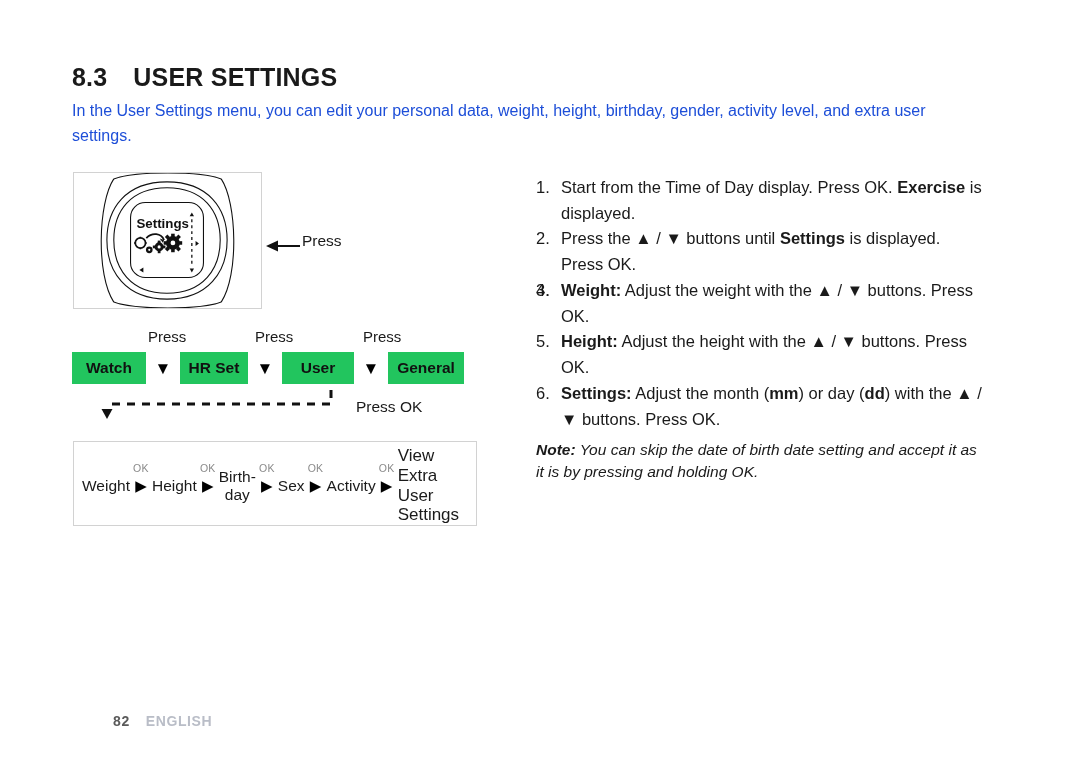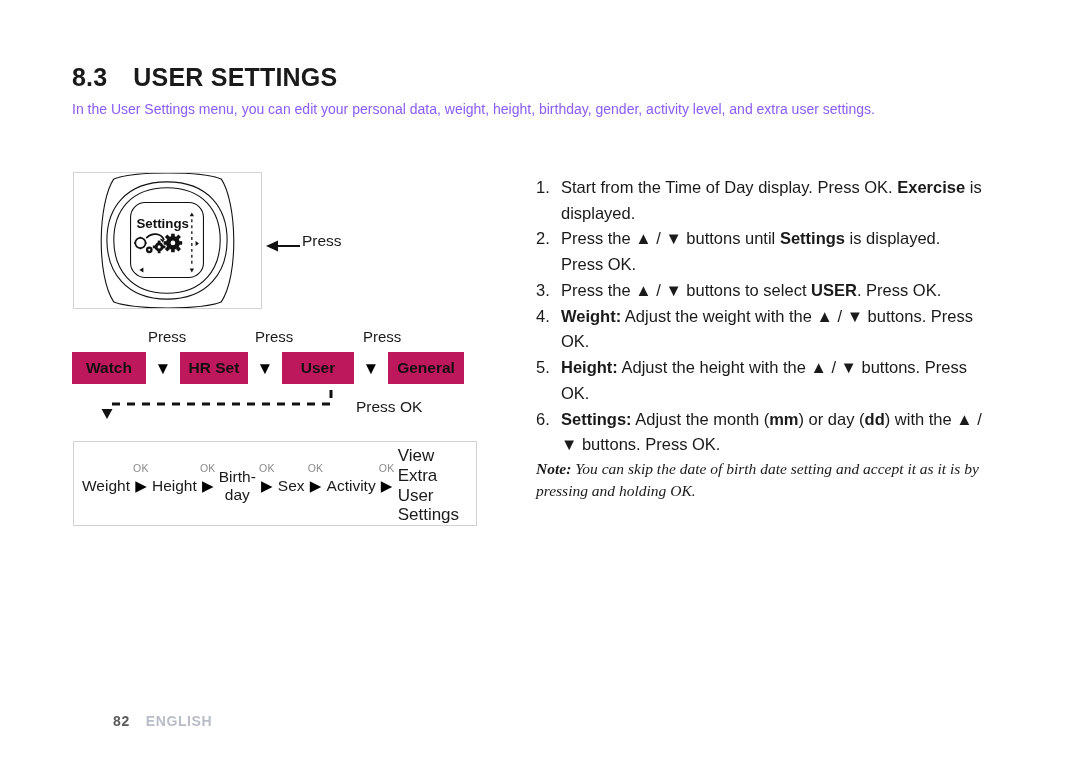--- a/index.html
+++ b/index.html
@@ -23,23 +23,23 @@
     font-weight: bold;
     letter-spacing: 0.2px;
   }
   .page-title .num { margin-right: 26px; }
 
   .intro {
     position: absolute;
     left: 72px;
     top: 99px;
     width: 890px;
-    font-size: 14px;
+    font-size: 16px;
     line-height: 1.55;
-    color: #8b5cf6;
+    color: #1d4ed8;
   }
 
   
   .watch-figure {
     position: absolute;
     left: 73px;
     top: 172px;
     width: 189px;
     height: 137px;
     border: 1px solid #d2d2d2;
@@ -75,21 +75,21 @@
   .pl2 { left: 291px; }
 
   .menu-row {
     position: absolute;
     top: 24px;
     left: 0;
     display: flex;
     align-items: center;
   }
   .menu-chip {
-    background: #be185d;
+    background: #22c55e;
     height: 32px;
     display: flex;
     align-items: center;
     justify-content: center;
     font-size: 15.5px;
     font-weight: bold;
     color: #111;
     padding: 0 8px;
   }
   .chip-watch   { width: 74px; }
@@ -183,25 +183,24 @@
     position: relative;
     padding-left: 25px;
     margin-bottom: 0px;
   }
   .step .idx {
     position: absolute;
     left: 0;
     top: 0;
   }
   .note {
-    margin-top: 0;
+    margin-top: 7px;
     font-style: italic;
     font-size: 15.5px;
     line-height: 1.42;
-    font-family: Liberation Serif, serif;
   }
   .note b { font-style: italic; }
 
   b, strong { font-weight: bold; }
 
   
   .footer {
     position: absolute;
     left: 72px;
     top: 713px;
@@ -362,21 +361,21 @@
       <div>User</div>
       <div>Settings</div>
     </div>
   </div>
 </div>
 
 <div class="steps">
   <div id="steps-host">
       <div class="step"><span class="idx">1.</span><span><span>Start from the Time of Day display. Press OK. </span><b>Exercise</b><span> is displayed.</span></span></div>
       <div class="step"><span class="idx">2.</span><span><span>Press the </span><span>▲ / ▼</span><span> buttons until </span><b>Settings</b><span> is displayed. Press OK.</span></span></div>
-      <div class="step"><span class="idx">3.</span><span><span>Press the </span><span>▲ / ▼</span><span> buttons to select </span><b>USER</b><span>. Press OK.</span></span></div>
+      <div class="step"><span class="idx">3.</span></div>
       <div class="step"><span class="idx">4.</span><span><b>Weight:</b><span> Adjust the weight with the </span><span>▲ / ▼</span><span> buttons. Press OK.</span></span></div>
       <div class="step"><span class="idx">5.</span><span><b>Height:</b><span> Adjust the height with the </span><span>▲ / ▼</span><span> buttons. Press OK.</span></span></div>
       <div class="step"><span class="idx">6.</span><span><b>Settings:</b><span> Adjust the month (</span><b>mm</b><span>) or day (</span><b>dd</b><span>) with the </span><span>▲ / ▼</span><span> buttons. Press OK.</span></span></div>
     </div>
   <div class="note">
     <b>Note:</b><span> You can skip the date of birth date setting and accept it as it is by pressing and holding OK.</span>
   </div>
 </div>
 
 <div class="footer">

